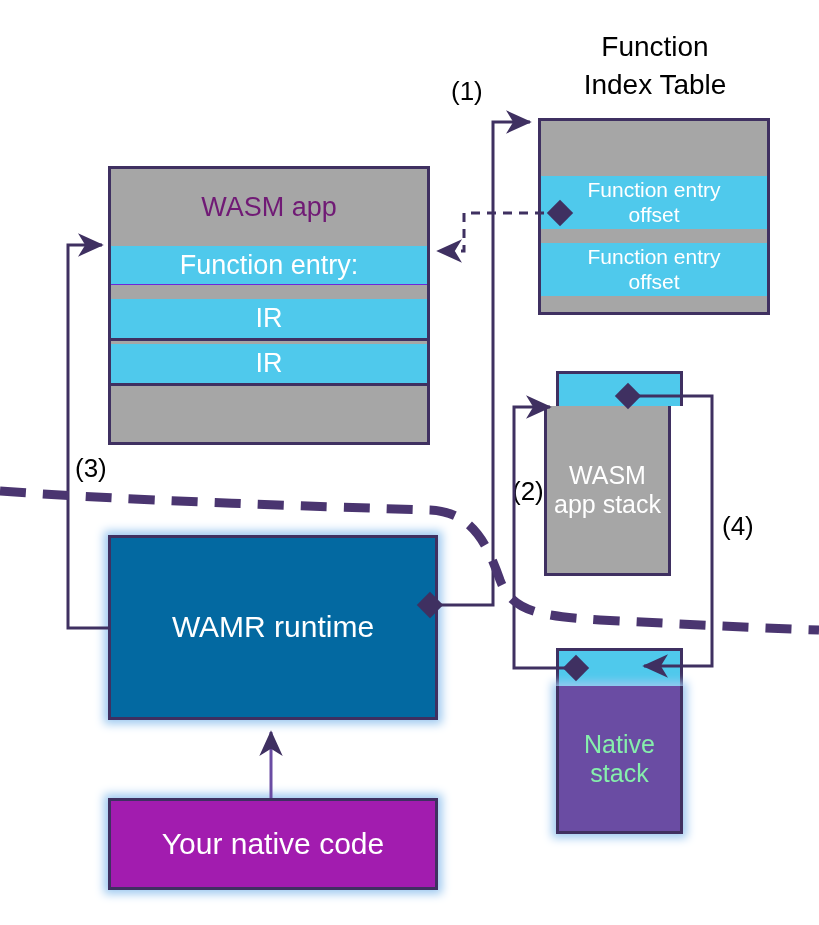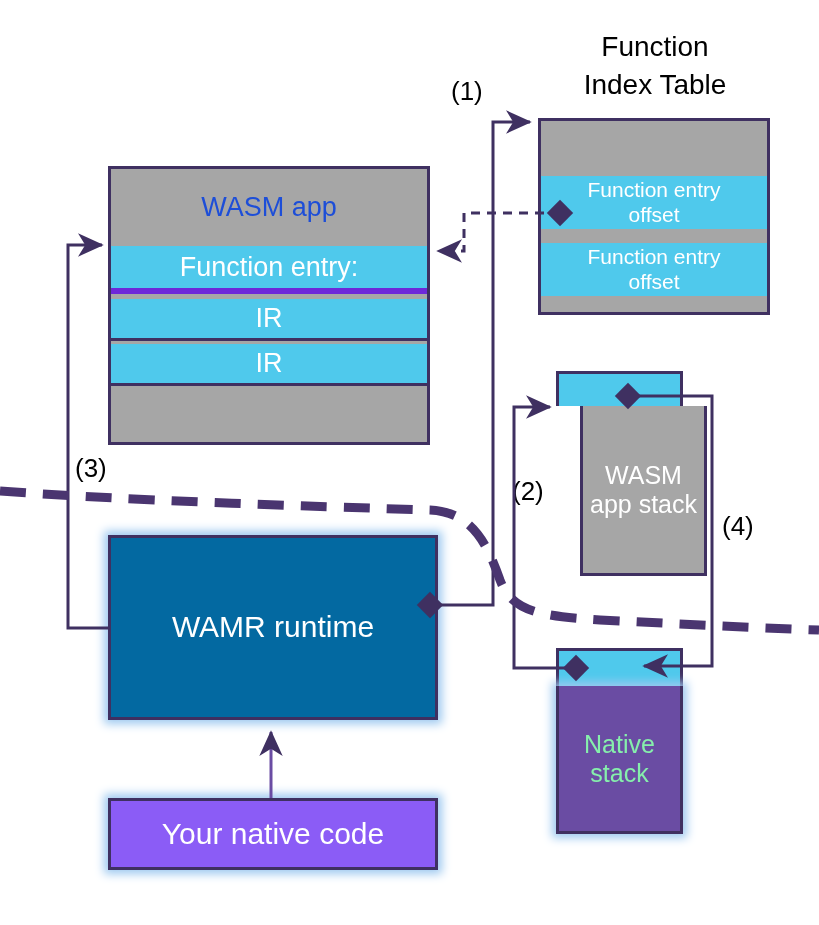--- a/index.html
+++ b/index.html
@@ -43,30 +43,30 @@
     display: flex;
     align-items: center;
     justify-content: center;
     text-align: center;
   }
   .wasm-app-title {
     left: 111px;
     top: 169px;
     width: 316px;
     height: 77px;
-    color: #1d4ed8;
+    color: #701a75;
     font-size: 27px;
   }
   .fn-entry-band {
     left: 111px;
     top: 246px;
     width: 316px;
-    height: 48px;
-    background: #4FC9EC;
-    border-bottom: 6px solid #6d28d9;
+    height: 39px;
+    background: #4FC9EC;
+    border-bottom: 1px solid #6d28d9;
     color: #ffffff;
     font-size: 27px;
   }
   .ir-band-1 {
     left: 111px;
     top: 299px;
     width: 316px;
     height: 42px;
     background: #4FC9EC;
     border-bottom: 3px solid #3F3061;
@@ -135,21 +135,21 @@
   .app-stack-top {
     left: 556px;
     top: 371px;
     width: 127px;
     height: 35px;
     background: #4FC9EC;
     border: 3px solid #3F3061;
     border-bottom: none;
   }
   .app-stack-body {
-    left: 580px;
+    left: 544px;
     top: 406px;
     width: 127px;
     height: 170px;
     background: #A6A6A6;
     border: 3px solid #3F3061;
     border-top: none;
     color: #ffffff;
     font-size: 25px;
     line-height: 1.15;
     white-space: pre-line;
@@ -189,22 +189,22 @@
     background: #0369a1;
     border: 3px solid #3F3061;
     color: #ffffff;
     font-size: 30px;
     box-shadow: 0 0 9px 4px #9EC9F0;
   }
   .native-code {
     left: 108px;
     top: 798px;
     width: 330px;
-    height: 72px;
-    background: #8b5cf6;
+    height: 92px;
+    background: #a21caf;
     border: 3px solid #3F3061;
     color: #ffffff;
     font-size: 30px;
     box-shadow: 0 0 9px 4px #9EC9F0;
   }
 
   
   .step-label {
     position: absolute;
     color: #000000;

